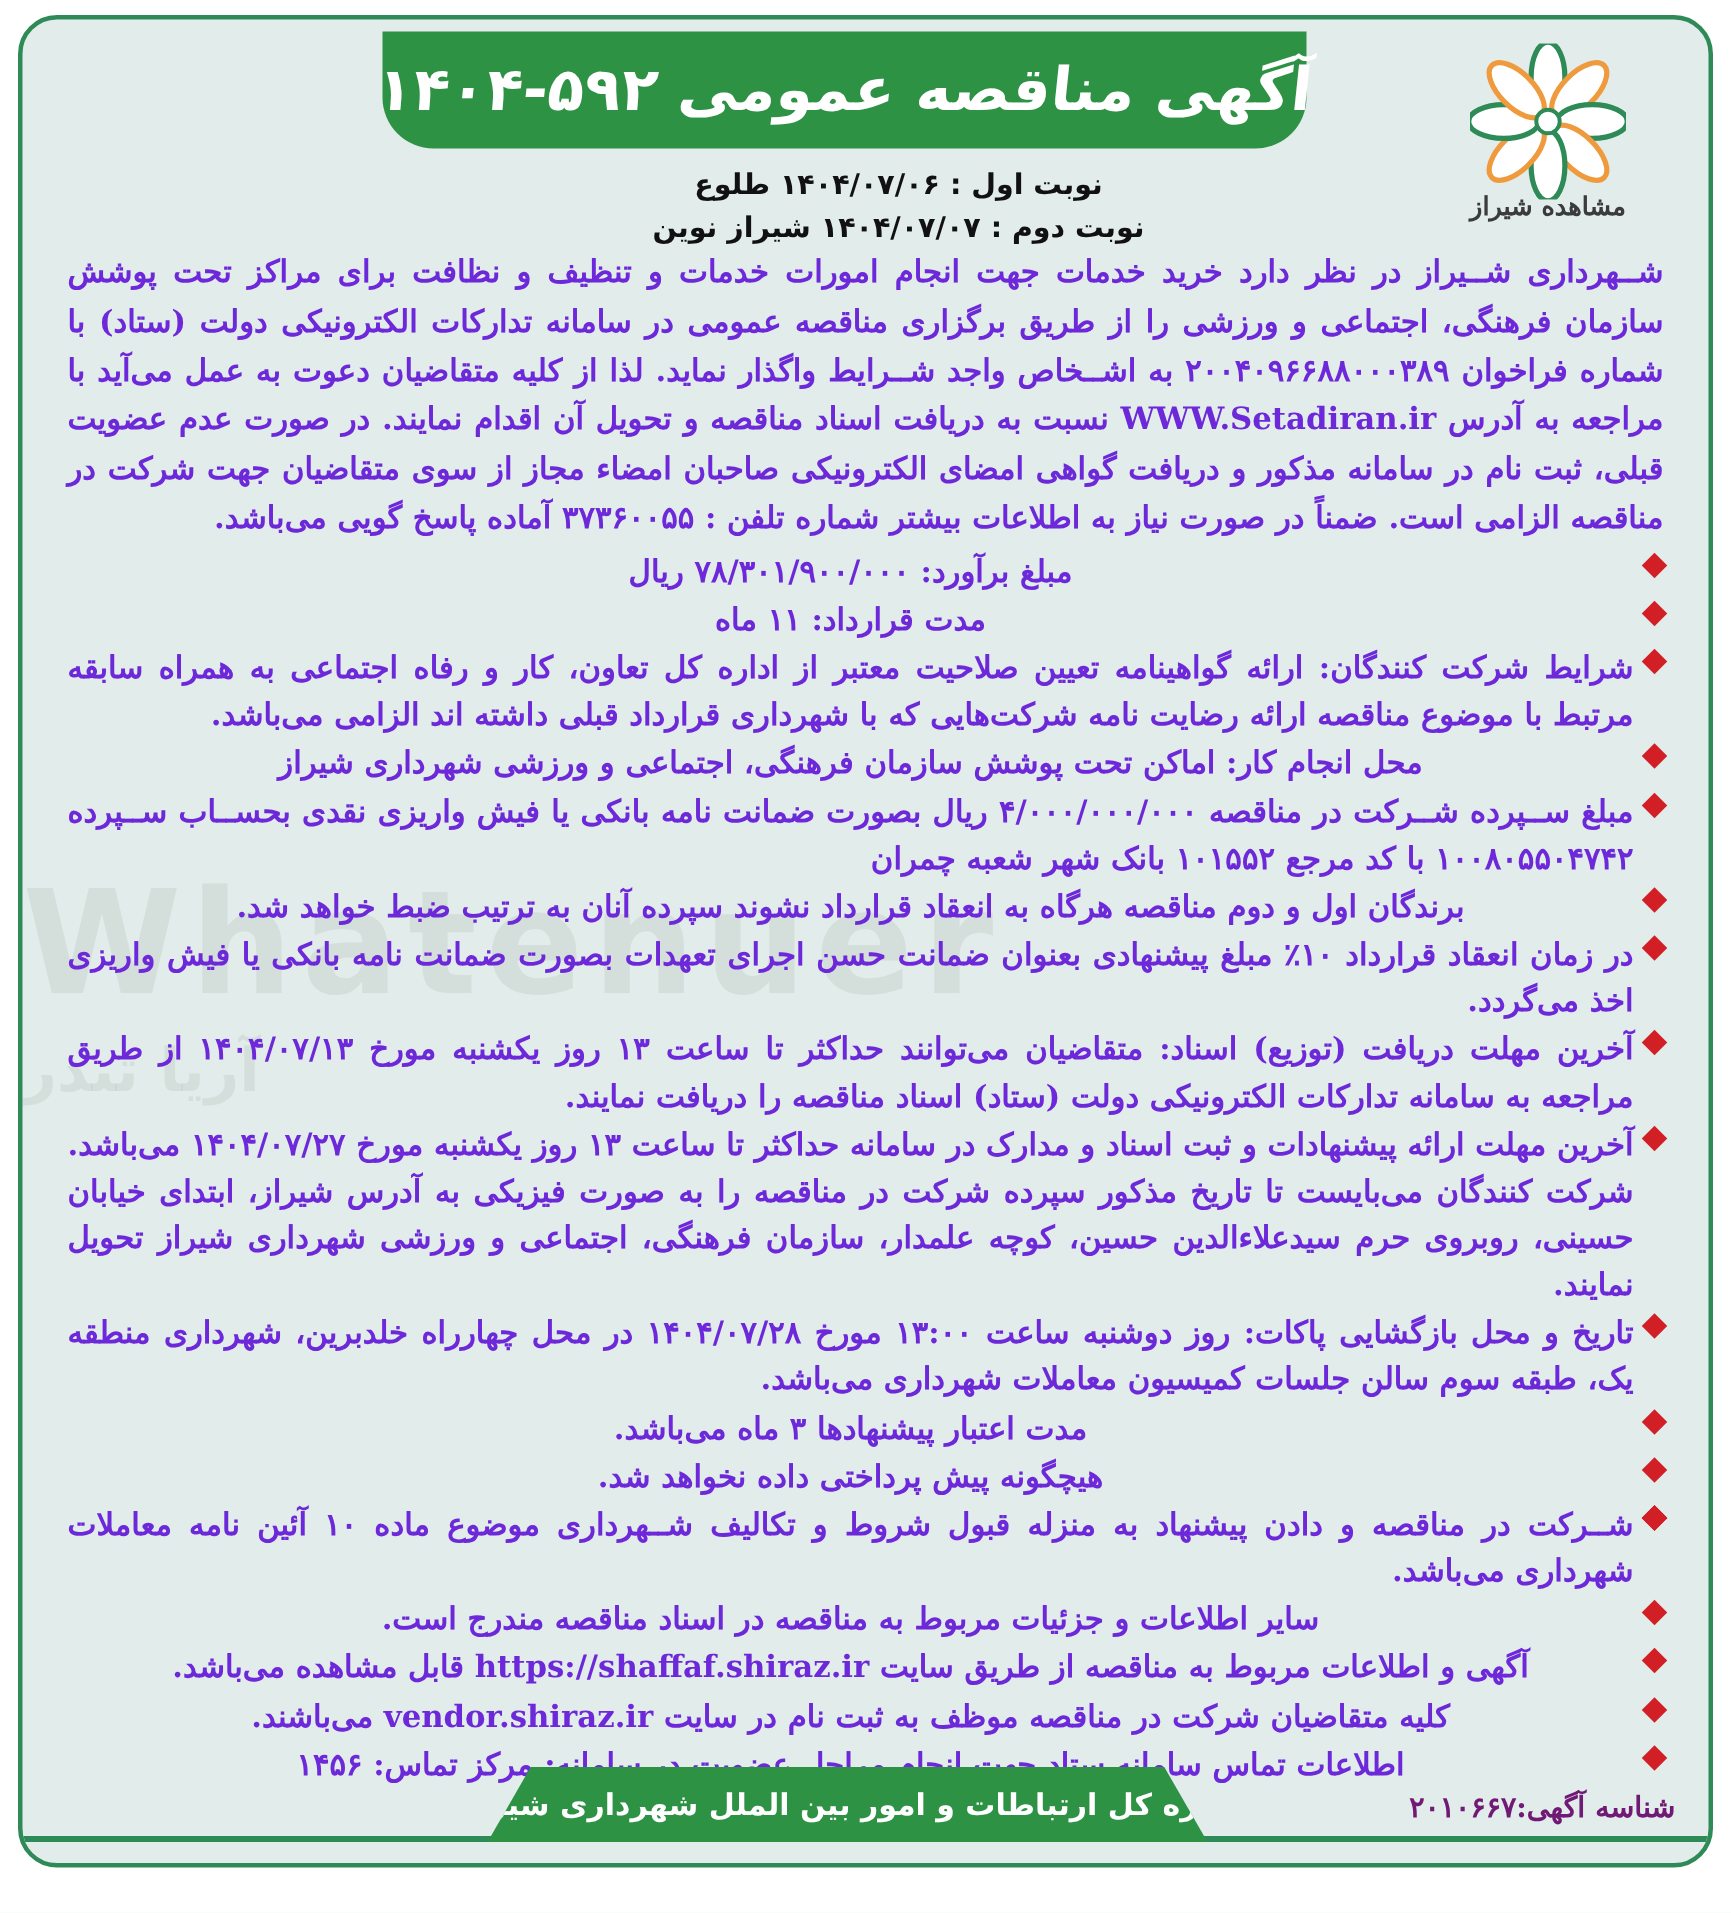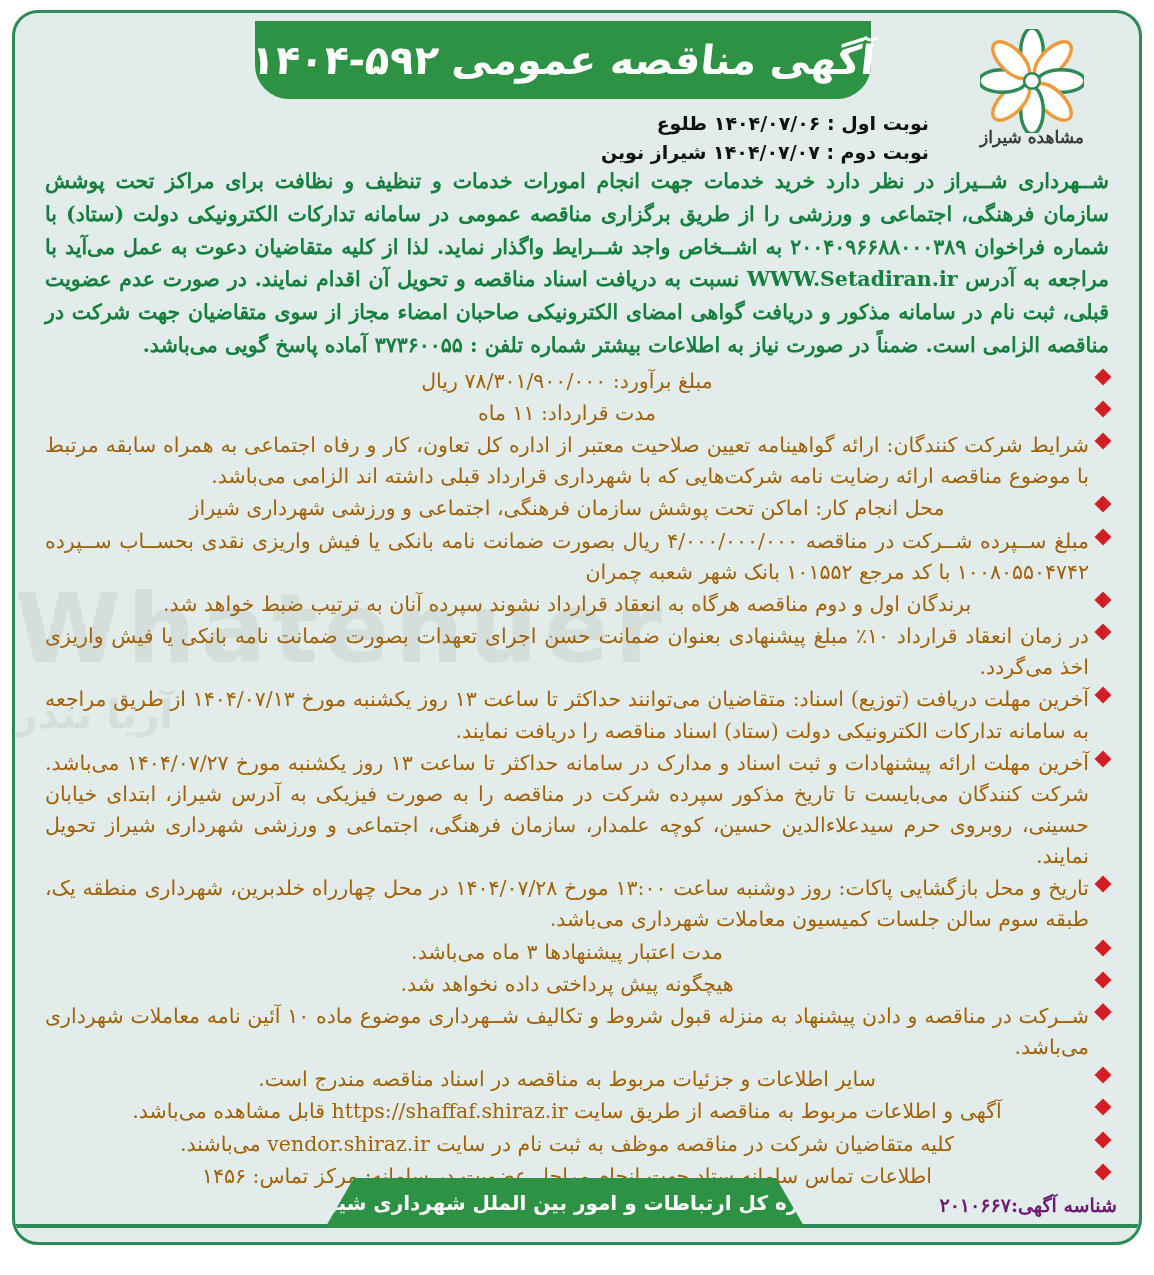--- a/index.html
+++ b/index.html
@@ -114,33 +114,33 @@
     top: 96px;
     text-align: left;
     width: 660px;
     direction: rtl;
   }
   .noubat div {
     font-size: 19px;
     font-weight: bold;
     color: #111;
     line-height: 1.55;
-    text-align: right;
+    text-align: center;
   }
 
   
   .body-wrap {
     position: relative;
     padding: 2px 30px 0 30px;
     direction: rtl;
   }
   .intro {
     font-size: 20.5px;
     line-height: 1.60;
-    color: #15803d;
+    color: #6d28d9;
     font-weight: bold;
     text-align: justify;
     text-justify: inter-word;
     margin: 0 0 4px 0;
     font-family: "DejaVu Serif", "Liberation Serif", serif;
   }
   .intro .ltr {
     direction: ltr;
     unicode-bidi: embed;
     display: inline-block;
@@ -149,22 +149,22 @@
 
   ul.bullets {
     list-style: none;
     margin: 0;
     padding: 0;
   }
   ul.bullets > li {
     position: relative;
     font-size: 20.5px;
     line-height: 1.52;
-    color: #a16207;
-    font-weight: normal;
+    color: #6d28d9;
+    font-weight: bold;
     font-family: "DejaVu Serif", "Liberation Serif", serif;
     margin-bottom: 1px;
     padding-right: 20px;
     text-align: justify;
   }
   ul.bullets > li.center { text-align: center; }
 
   ul.bullets > li .dia {
     position: absolute;
     right: 0;

